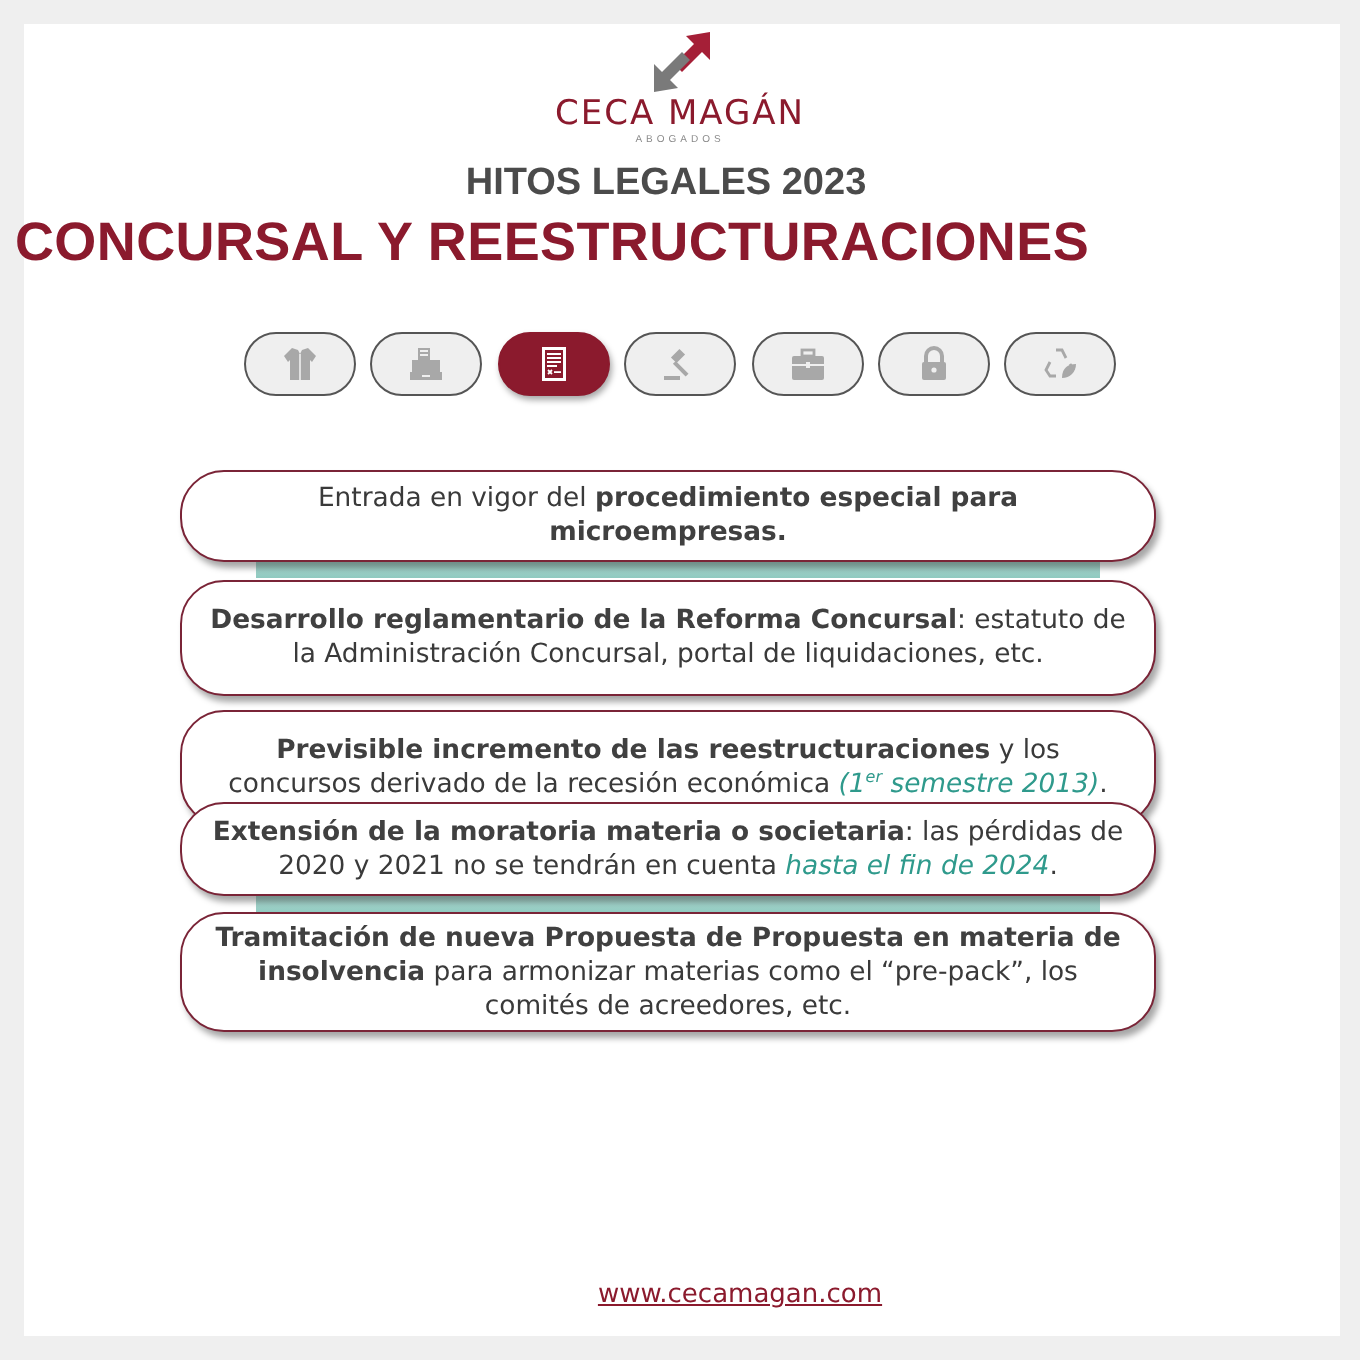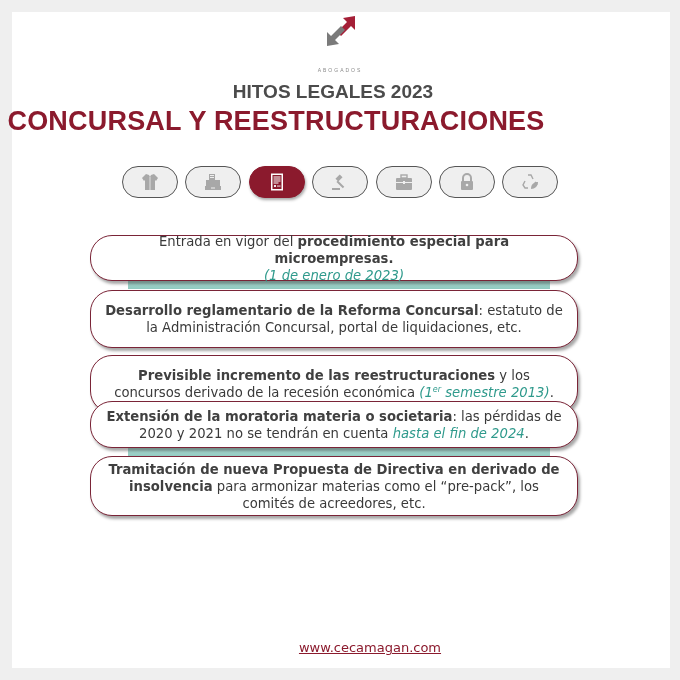--- a/index.html
+++ b/index.html
@@ -61,20 +61,21 @@
 </head>
 <body>
 
 <div class="card"></div>
 
 <div class="logo">
   <svg class="logo-mark" viewBox="0 0 32 34">
     <polygon points="30,2 18,4 22,8 12,18 16,22 26,12 30,16" fill="#a51f37"></polygon>
     <polygon points="2,32 14,30 10,26 20,16 16,12 6,22 2,18" fill="#7a7a7a"></polygon>
   </svg>
+  <div class="logo-name">CECA MAGÁN</div>
   <div class="logo-sub">ABOGADOS</div>
 </div>
 
 <div class="kicker">HITOS LEGALES 2023</div>
 <div class="title">CONCURSAL Y REESTRUCTURACIONES</div>
 
 <div class="icons">
   <div class="pill" style="left:0">
     <svg viewBox="0 0 20 20">
         <path d="M6 2 L9 3 L10 5 L11 3 L14 2 L18 6 L16 9 L15 8 L15 18 L5 18 L5 8 L4 9 L2 6 Z" fill="#a8a8a8"></path>
@@ -134,21 +135,20 @@
 </div>
 
 <div class="teal" style="top:279px"></div>
 <div class="teal" style="top:336px"></div>
 <div class="teal" style="top:392px"></div>
 <div class="teal" style="top:447px"></div>
 
 <div class="box" style="top:235px;height:46px">
   <div>
     <span>Entrada en vigor del </span><b>procedimiento especial para microempresas.</b><br>
-    <span class="teal-text">(1 de enero de 2023)</span>
   </div>
 </div>
 
 <div class="box" style="top:290px;height:58px">
   <div>
     <b>Desarrollo reglamentario de la Reforma Concursal</b><span>: estatuto de la Administración Concursal, portal de liquidaciones, etc.</span>
   </div>
 </div>
 
 <div class="box" style="top:355px;height:58px">
@@ -158,17 +158,17 @@
 </div>
 
 <div class="box" style="top:401px;height:47px">
   <div>
     <b>Extensión de la moratoria materia o societaria</b><span>: las pérdidas de 2020 y 2021 no se tendrán en cuenta </span><span class="teal-text">hasta el fin de 2024</span><span>.</span>
   </div>
 </div>
 
 <div class="box" style="top:456px;height:60px">
   <div>
-    <b>Tramitación de nueva Propuesta de Directiva en derivado de insolvencia</b><span> para armonizar materias como el “pre-pack”, los comités de acreedores, etc.</span>
+    <b>Tramitación de nueva Propuesta de Propuesta en materia de insolvencia</b><span> para armonizar materias como el “pre-pack”, los comités de acreedores, etc.</span>
   </div>
 </div>
 
 <a class="footer">www.cecamagan.com</a>
 
 </body></html>

